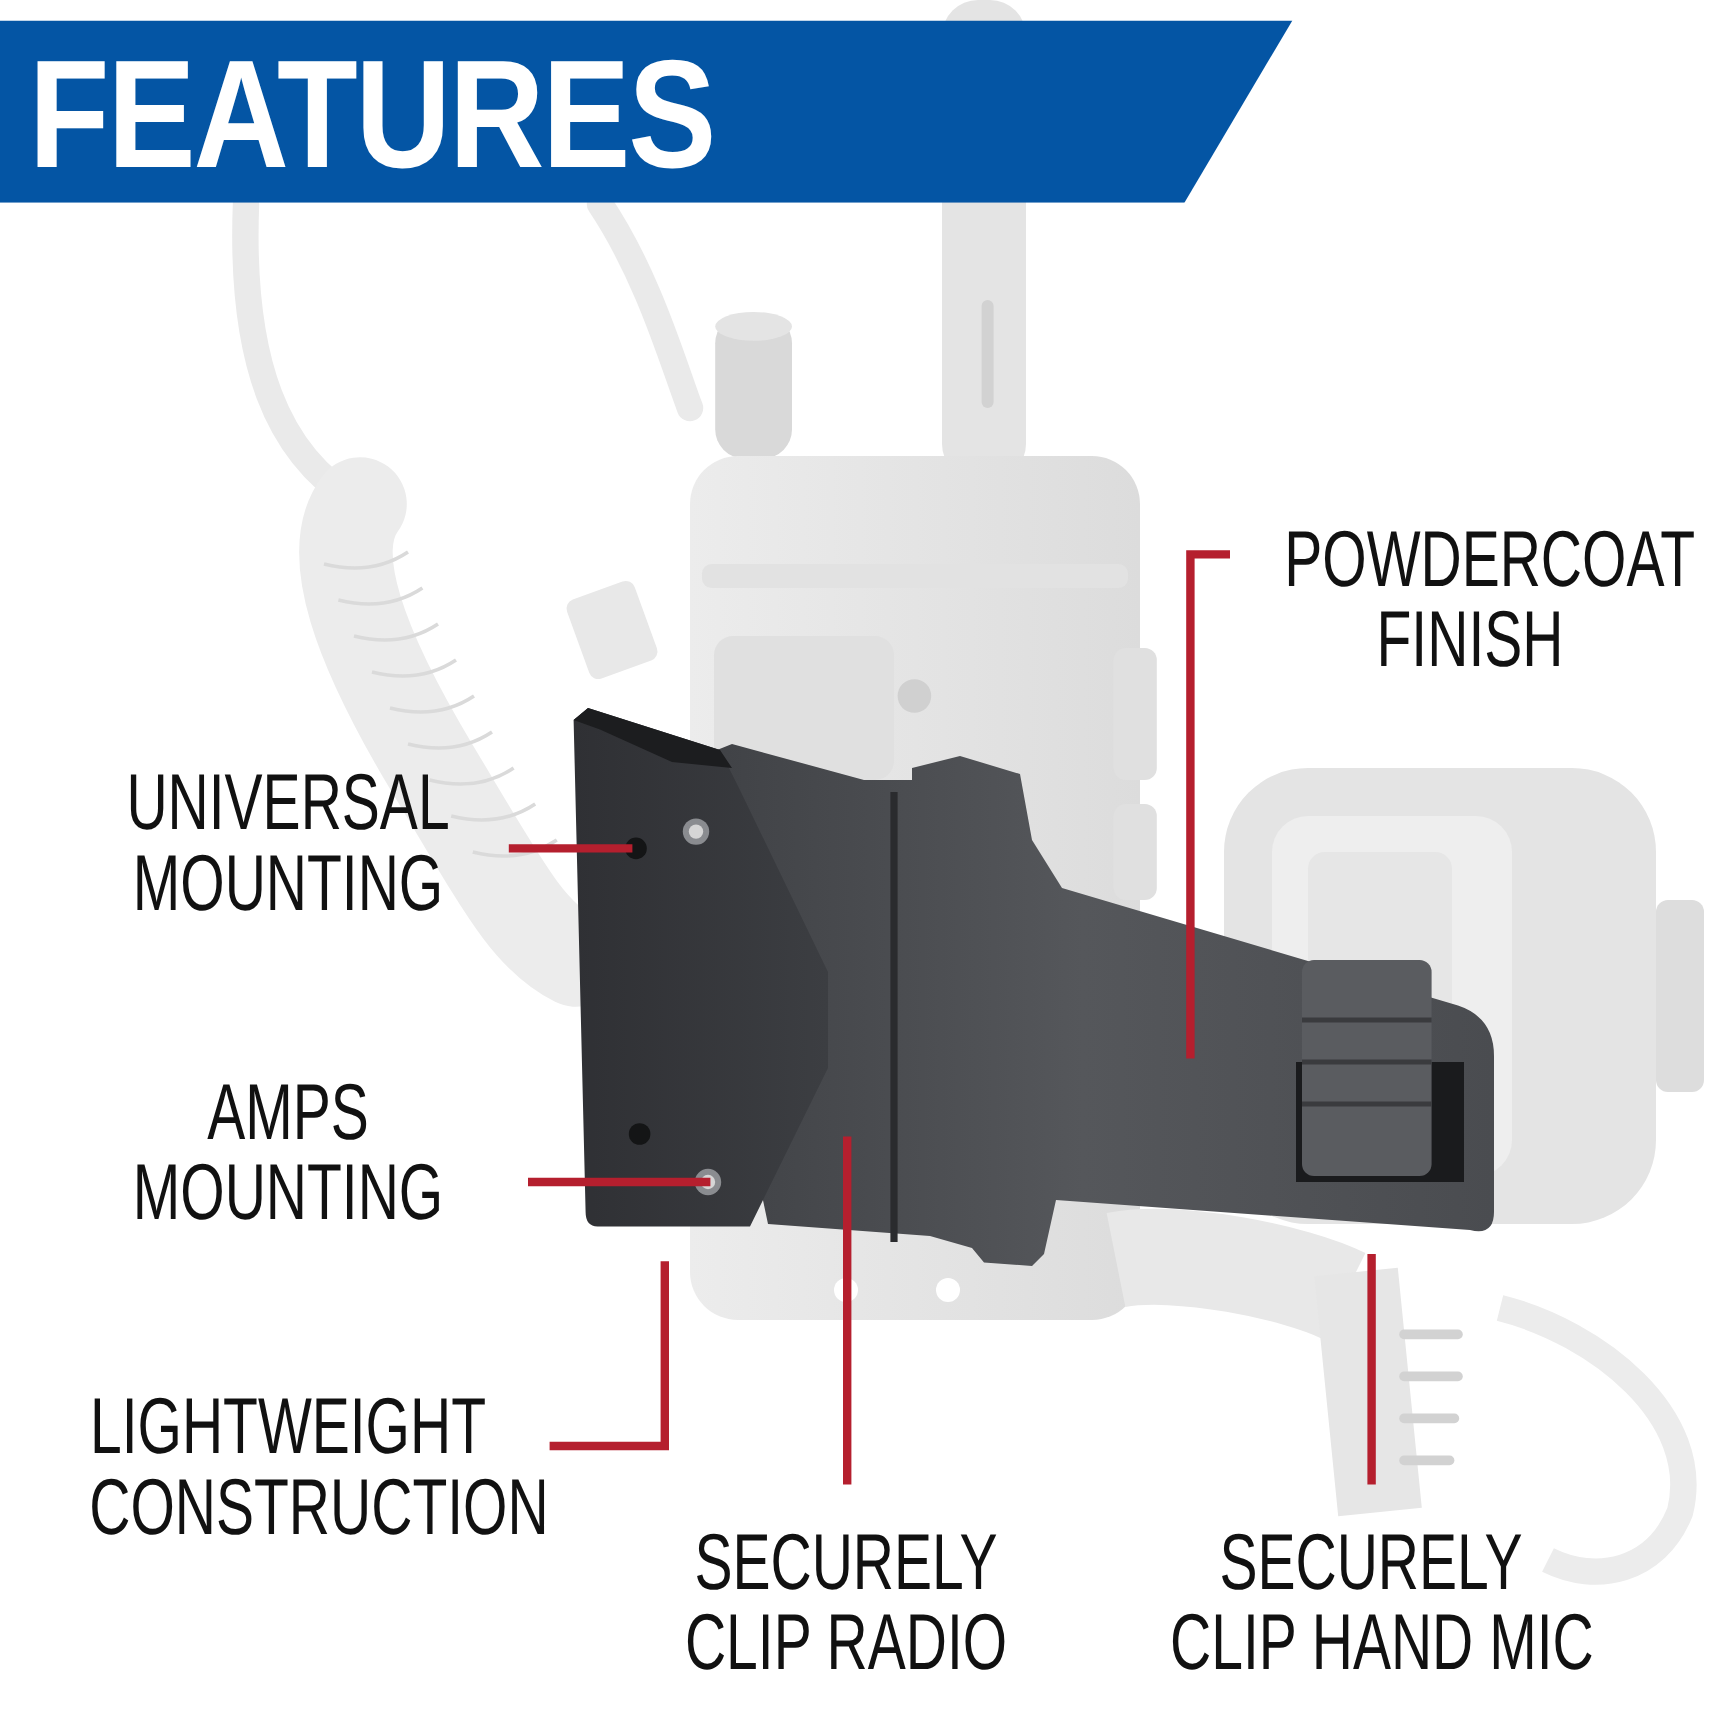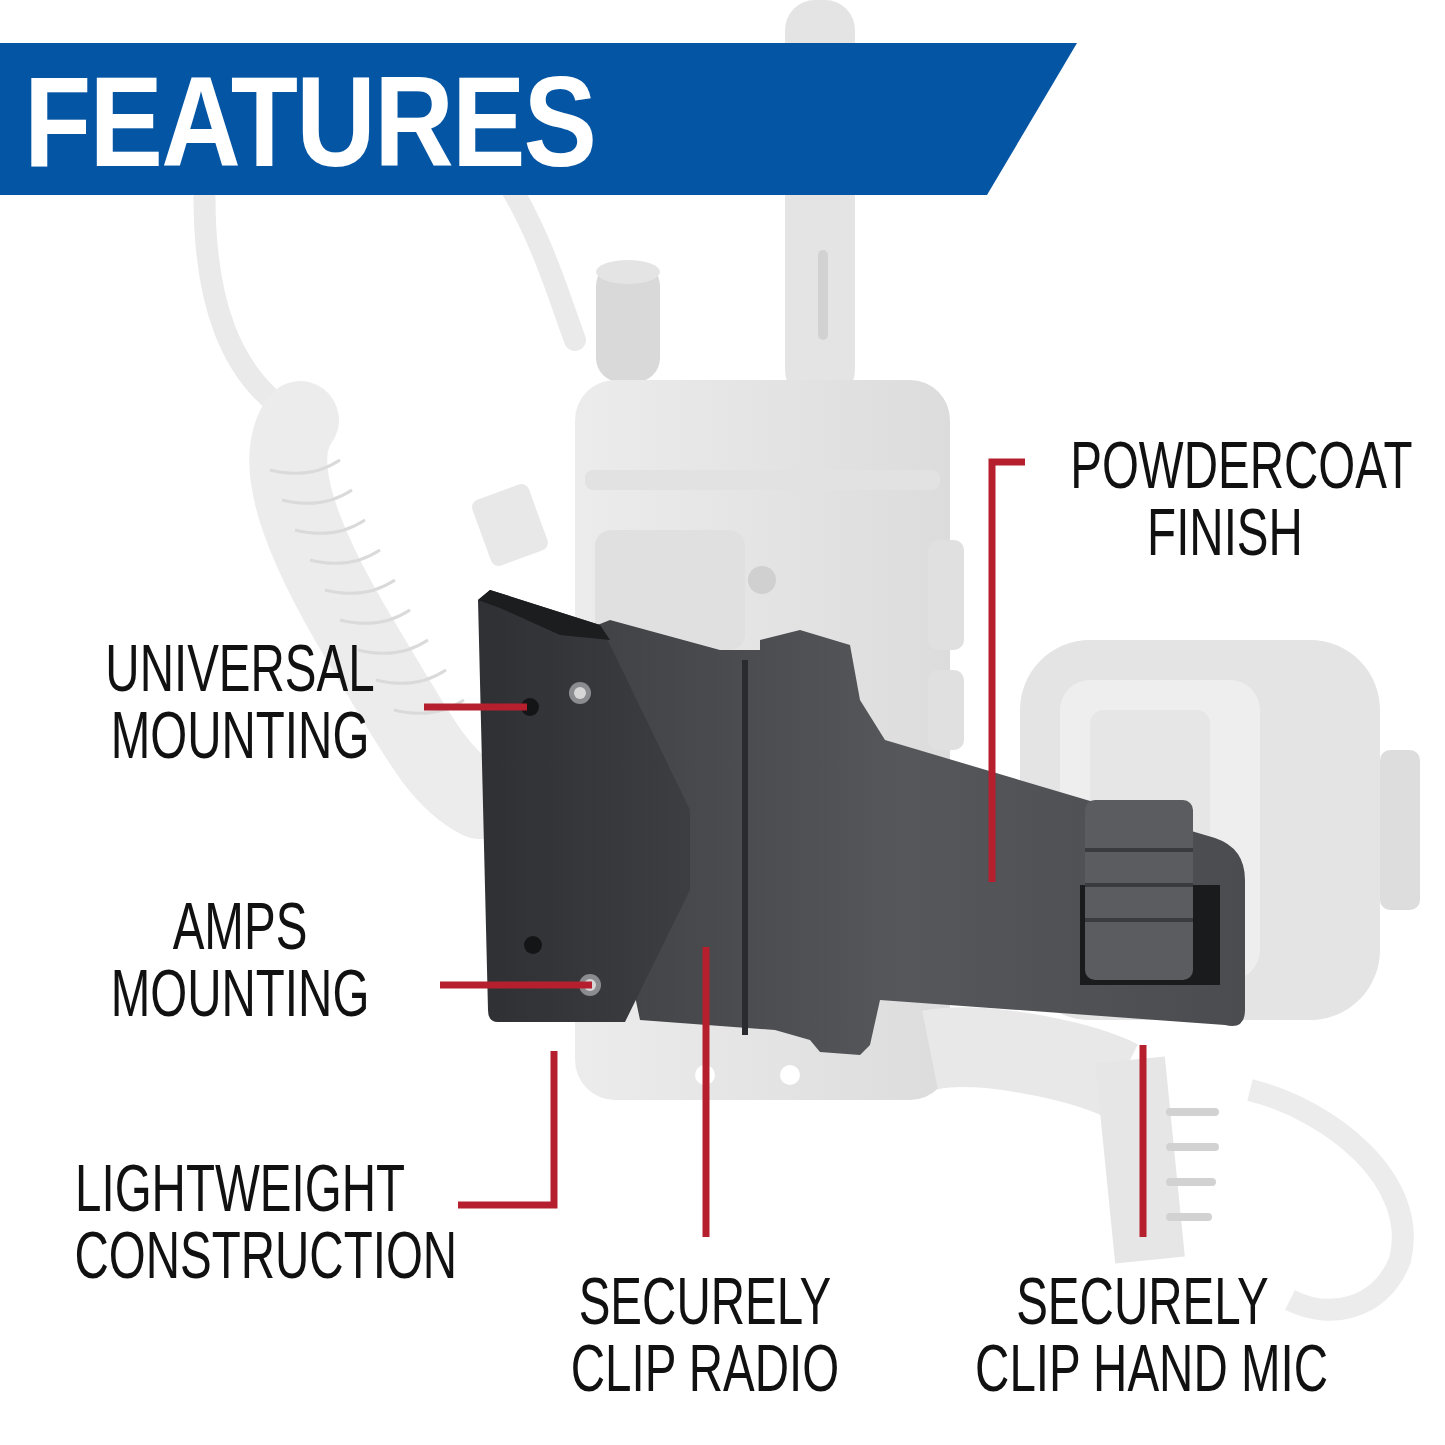--- a/index.html
+++ b/index.html
@@ -1,19 +1,19 @@
 <!DOCTYPE html>
 <html><head>
 <meta charset="utf-8">
 <style>
   html, body { margin:0; padding:0; background:#ffffff; }
   body { width:1445px; height:1445px; position:relative; overflow:hidden; font-family:"Liberation Sans", sans-serif; }
   .stage { position:absolute; left:0; top:0; width:1445px; height:1445px; }
   svg.art { position:absolute; left:0; top:0; }
-  .banner { position:absolute; left:0; top:43px; width:1080px; height:152px; }
+  .banner { position:absolute; left:0; top:17px; width:1080px; height:152px; }
   .banner-title {
     position:absolute; left:24px; top:24px; height:110px; line-height:110px;
     color:#ffffff; font-weight:bold; font-size:128px; letter-spacing:-2px;
     transform-origin:left center; transform:scaleX(0.86);
     font-family:"Liberation Sans", sans-serif;
   }
   .label {
     position:absolute; color:#111111; text-align:center;
     font-family:"Liberation Sans", sans-serif; font-weight:normal;
     font-size:66px; line-height:67px; white-space:nowrap;

